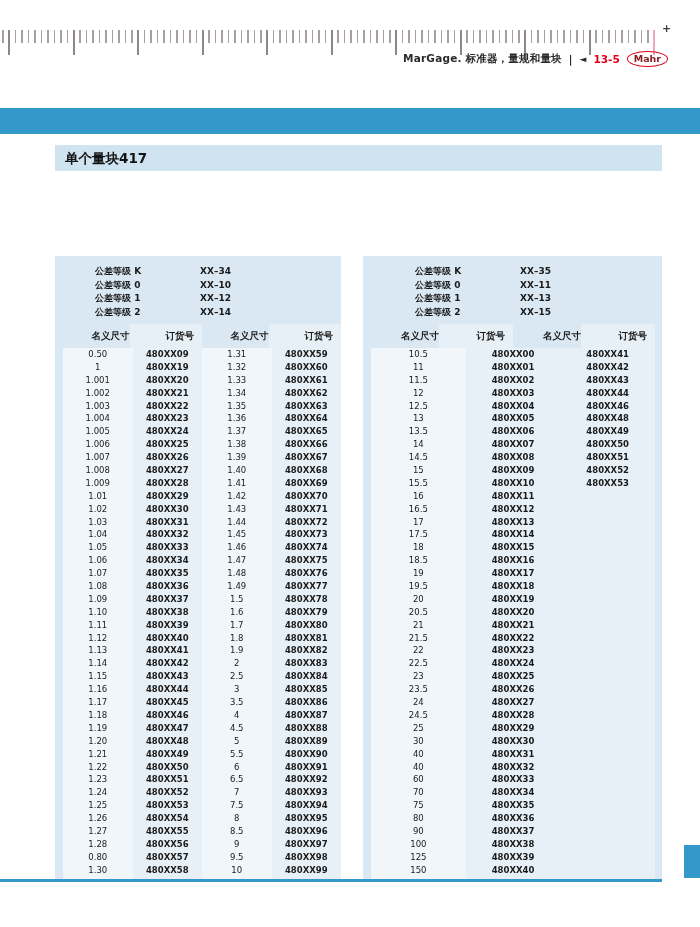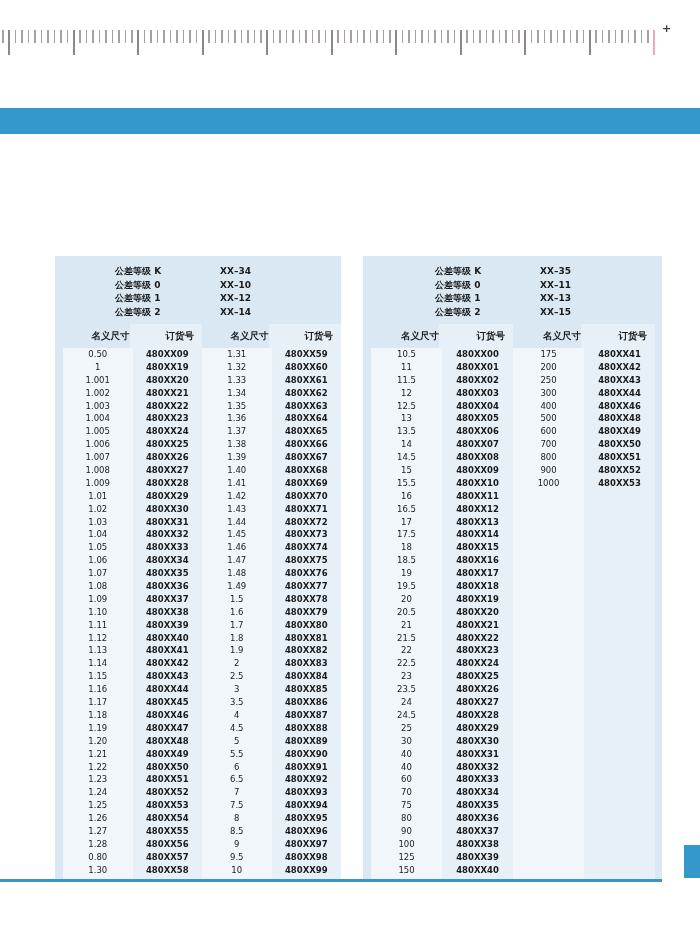--- a/index.html
+++ b/index.html
@@ -40,21 +40,21 @@
     font-size:13.5px;font-weight:bold;line-height:26px;padding-left:10px;box-sizing:border-box;color:#141414;
   }
   .bullets{position:absolute;left:57px;top:176px;margin:0;padding:0;list-style:none;}
   .bullets li{font-size:9px;color:#222;margin-bottom:13px;line-height:1.25;}
   .bullets li::before{content:"• ";}
   
   .panels-wrap{position:absolute;left:55px;top:256px;width:607px;height:624px;display:flex;gap:22px;}
   .panel{background:var(--panel-bg);display:flex;flex-direction:column;box-sizing:border-box;}
   .panel-left{width:286px;}
   .panel-right{width:299px;}
-  .tol-block{height:68px;padding-top:9px;box-sizing:border-box;margin-left:20px;}
+  .tol-block{height:68px;padding-top:9px;box-sizing:border-box;}
   .tol-row{position:relative;height:13.5px;font-size:9px;font-weight:bold;line-height:13.5px;}
   .panel-left .tol-row{padding-left:40px;}
   .panel-right .tol-row{padding-left:52px;}
   .tol-code{position:absolute;top:0;}
   .panel-left .tol-code{left:145px;}
   .panel-right .tol-code{left:157px;}
   .hdr-row{height:24px;display:flex;padding-left:8px;}
   .panel-right .hdr-row{padding-right:7px;}
   .hdr-cell{flex:1;font-size:9.5px;font-weight:bold;line-height:24px;box-sizing:border-box;}
   .hdr-cell.name{padding-left:2px;text-align:right;}
@@ -173,23 +173,31 @@
       <div class="tick" style="left: 612.75px;"></div>
       <div class="tick" style="left: 619.2px;"></div>
       <div class="tick" style="left: 625.65px;"></div>
       <div class="tick" style="left: 632.1px;"></div>
       <div class="tick" style="left: 638.55px;"></div>
       <div class="tick" style="left: 645px;"></div>
       <div class="tick long long pink" style="left: 651.45px;"></div>
     </div>
   <div class="plus-mark">+</div>
 
+  <div class="running-head">
+    <span class="rh-title">MarGage. 标准器，量规和量块</span>
+    <span class="rh-sep">|</span>
+    <span class="rh-back">◄</span>
+    <span class="rh-page">13-5</span>
+    <span class="rh-logo">Mahr</span>
+  </div>
 
   <div class="banner"></div>
 
+  <div class="title-strip">单个量块417</div>
 
   <div class="panels-wrap">
     <div class="panel panel-left">
       <div class="tol-block">
           <div class="tol-row"><span>公差等级 K</span><span class="tol-code">XX–34</span></div>
           <div class="tol-row"><span>公差等级 0</span><span class="tol-code">XX–10</span></div>
           <div class="tol-row"><span>公差等级 1</span><span class="tol-code">XX–12</span></div>
           <div class="tol-row"><span>公差等级 2</span><span class="tol-code">XX–14</span></div>
         </div>
       <div class="hdr-row">
@@ -466,33 +474,20 @@
             <div class="cell order">480XX32</div>
             <div class="cell order">480XX33</div>
             <div class="cell order">480XX34</div>
             <div class="cell order">480XX35</div>
             <div class="cell order">480XX36</div>
             <div class="cell order">480XX37</div>
             <div class="cell order">480XX38</div>
             <div class="cell order">480XX39</div>
             <div class="cell order">480XX40</div>
           </div>
-          <div class="col name-col">
-            <div class="cell name">175</div>
-            <div class="cell name">200</div>
-            <div class="cell name">250</div>
-            <div class="cell name">300</div>
-            <div class="cell name">400</div>
-            <div class="cell name">500</div>
-            <div class="cell name">600</div>
-            <div class="cell name">700</div>
-            <div class="cell name">800</div>
-            <div class="cell name">900</div>
-            <div class="cell name">1000</div>
-          </div>
           <div class="col order-col">
             <div class="cell order">480XX41</div>
             <div class="cell order">480XX42</div>
             <div class="cell order">480XX43</div>
             <div class="cell order">480XX44</div>
             <div class="cell order">480XX46</div>
             <div class="cell order">480XX48</div>
             <div class="cell order">480XX49</div>
             <div class="cell order">480XX50</div>
             <div class="cell order">480XX51</div>

